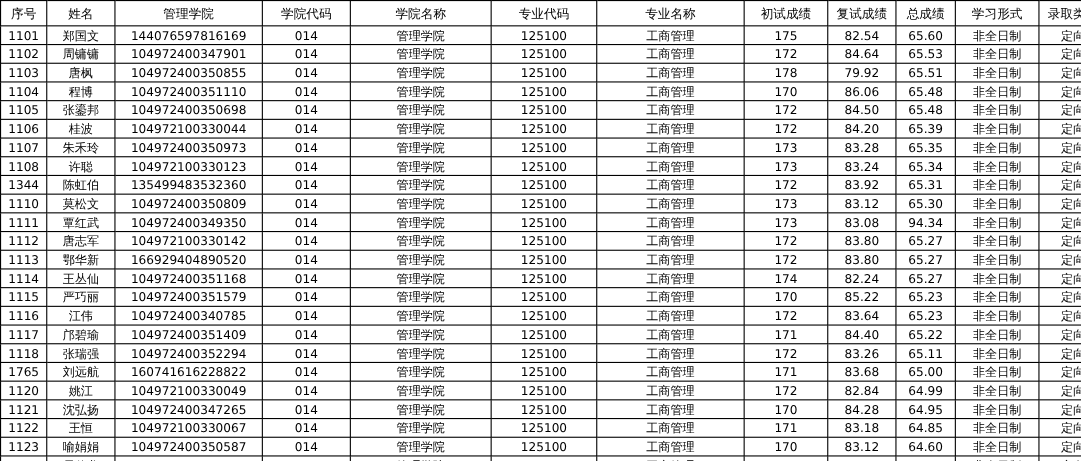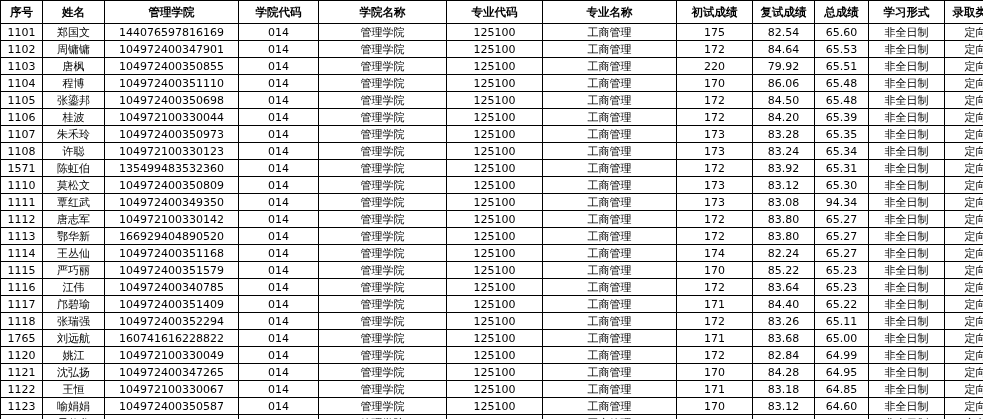--- a/index.html
+++ b/index.html
@@ -24,21 +24,21 @@
     font-size: 11px;
     line-height: 13px;
     height: 16px;
     padding: 0;
     text-align: center;
     vertical-align: middle;
     white-space: nowrap;
     overflow: hidden;
   }
   table.grid thead th {
-    font-weight: bold;
+    font-weight: normal;
     font-size: 11.5px;
     height: 22px;
   }
   
   col.c0 { width: 42px; }
   col.c1 { width: 62px; }
   col.c2 { width: 134px; }
   col.c3 { width: 80px; }
   col.c4 { width: 128px; }
   col.c5 { width: 96px; }
@@ -114,21 +114,21 @@
         <td>定向</td>
       </tr>
       <tr>
         <td>1103</td>
         <td>唐枫</td>
         <td>104972400350855</td>
         <td>014</td>
         <td>管理学院</td>
         <td>125100</td>
         <td>工商管理</td>
-        <td>220</td>
+        <td>178</td>
         <td>79.92</td>
         <td>65.51</td>
         <td>非全日制</td>
         <td>定向</td>
       </tr>
       <tr>
         <td>1104</td>
         <td>程博</td>
         <td>104972400351110</td>
         <td>014</td>
@@ -191,21 +191,21 @@
         <td>管理学院</td>
         <td>125100</td>
         <td>工商管理</td>
         <td>173</td>
         <td>83.24</td>
         <td>65.34</td>
         <td>非全日制</td>
         <td>定向</td>
       </tr>
       <tr>
-        <td>1571</td>
+        <td>1344</td>
         <td>陈虹伯</td>
         <td>135499483532360</td>
         <td>014</td>
         <td>管理学院</td>
         <td>125100</td>
         <td>工商管理</td>
         <td>172</td>
         <td>83.92</td>
         <td>65.31</td>
         <td>非全日制</td>

